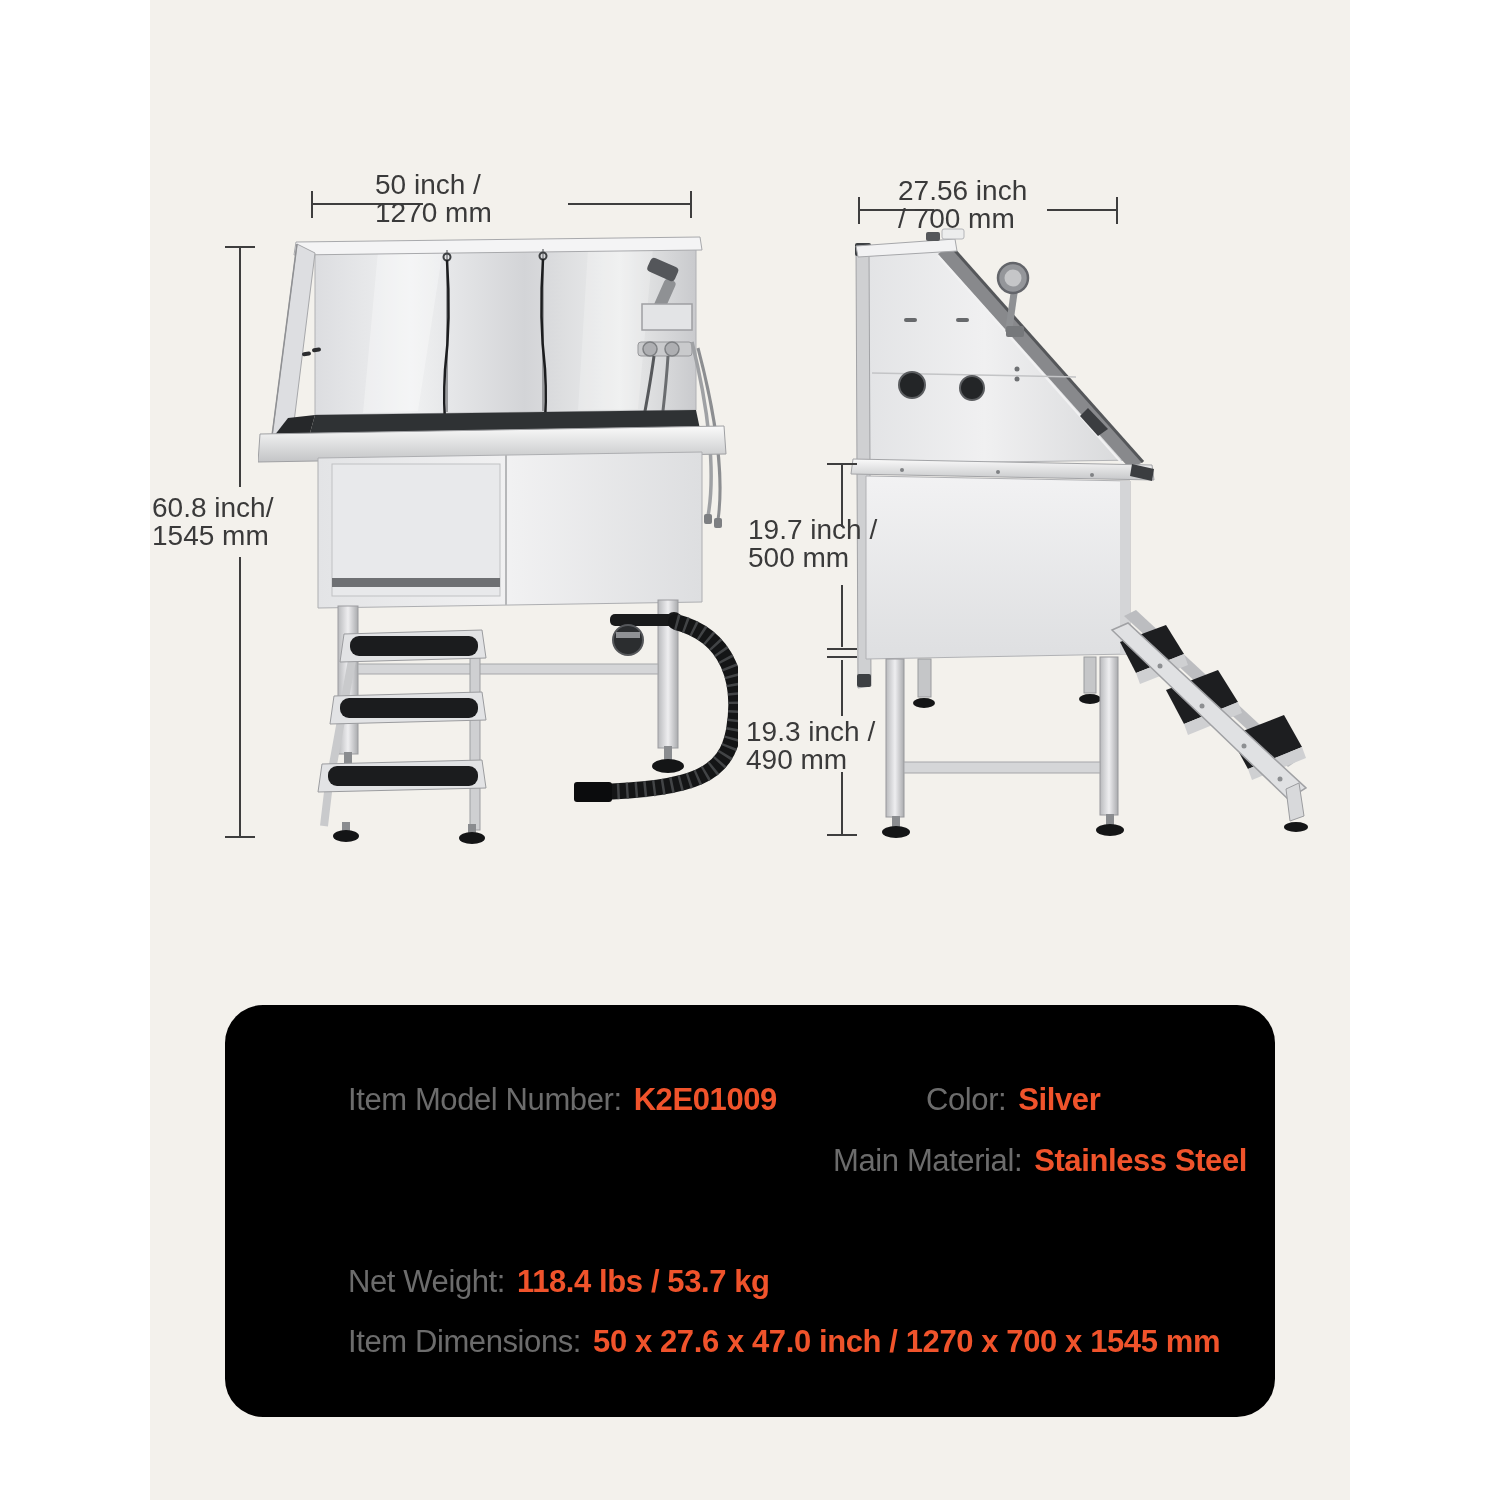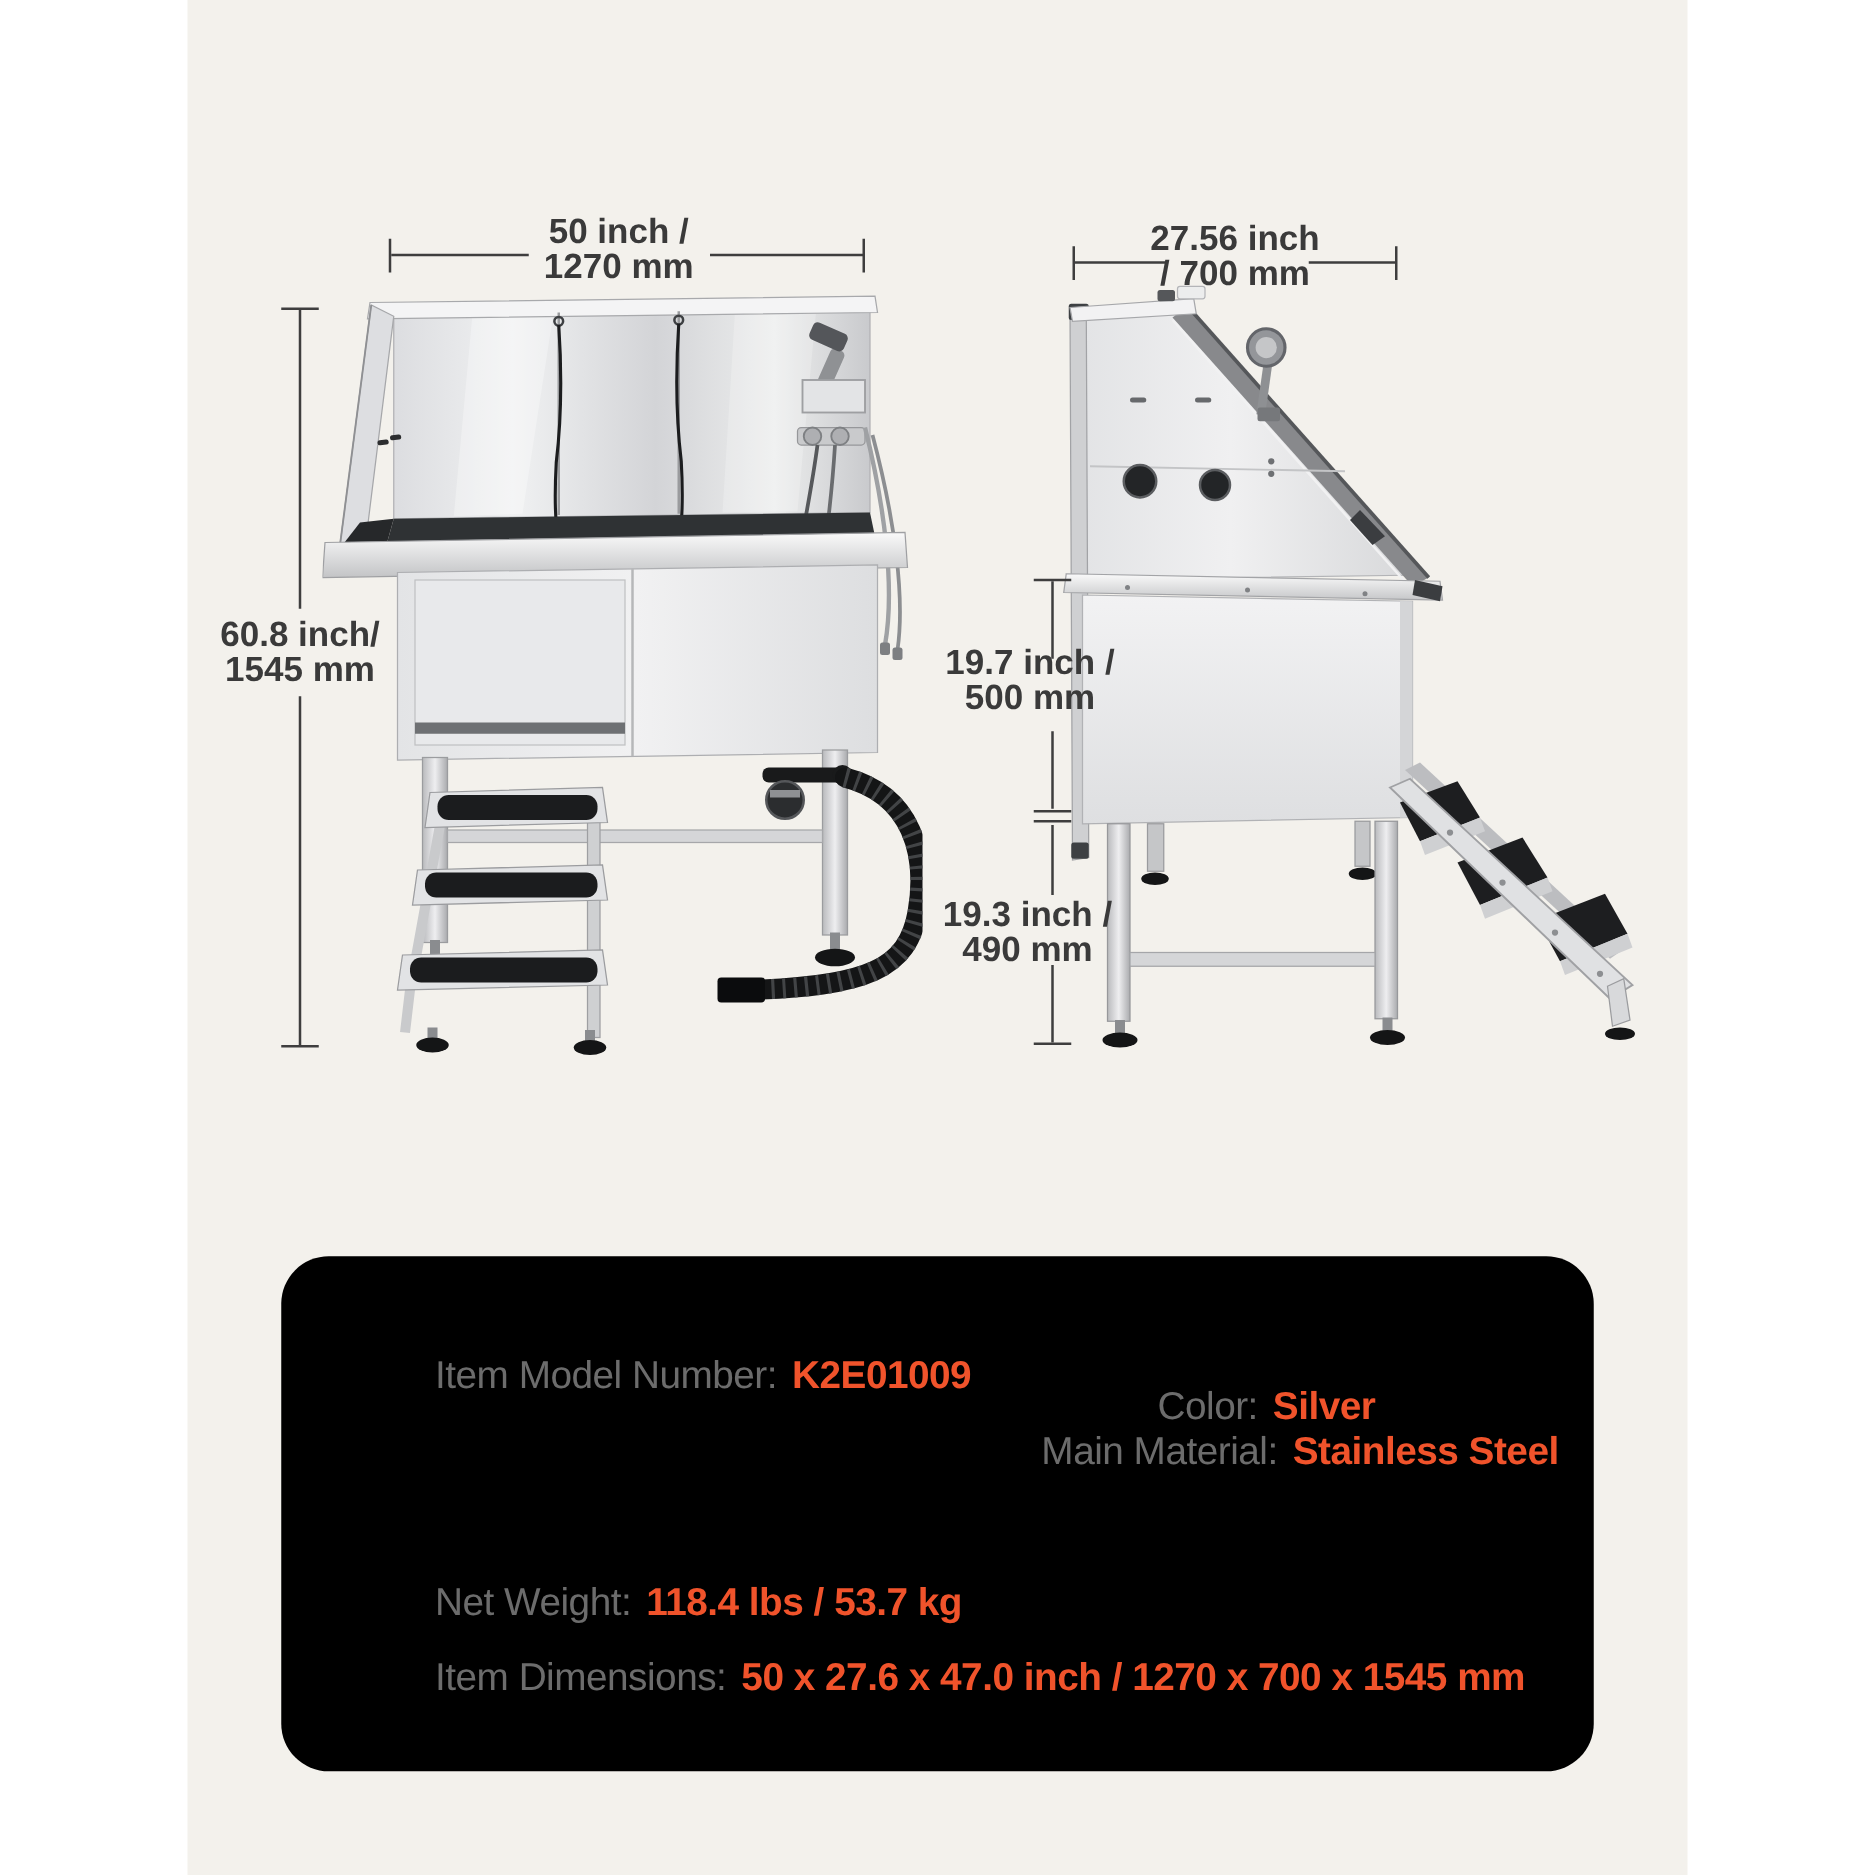--- a/index.html
+++ b/index.html
@@ -5,28 +5,28 @@
   * { margin:0; padding:0; box-sizing:border-box; }
   html,body { width:1500px; height:1500px; background:#ffffff; font-family:"Liberation Sans", sans-serif; }
   .canvas { position:relative; width:1500px; height:1500px; background:#ffffff; overflow:hidden; }
   .panel { position:absolute; left:150px; top:0; width:1200px; height:1500px; background:#f3f1ec; }
 
   
   .view { position:absolute; }
 
   
   .dline, .dtick { position:absolute; background:#3e3e3e; }
-  .dtext { position:absolute; color:#3a3a3a; font-size:28px; line-height:28px; text-align:center; letter-spacing:0;font-weight:bold; }
+  .dtext { position:absolute; color:#3a3a3a; font-size:28px; line-height:28px; text-align:left; letter-spacing:0; }
 
   
   .card { position:absolute; left:225px; top:1005px; width:1050px; height:412px; background:#000000; border-radius:38px; }
   .spec-row { position:absolute; left:123px; right:28px; height:44px; font-size:31px; line-height:44px; letter-spacing:-0.4px; white-space:nowrap; }
   .lbl { color:#6c6c6c; }
   .val { color:#f0532b; font-weight:bold; margin-left:12px; }
-  .pair-color { position:absolute; left:578px; top:0;margin-top:25px; }
+  .pair-color { position:absolute; left:578px; top:0; }
 </style>
 </head>
 <body>
 
 <div class="canvas">
   <div class="panel"></div>
 
   <svg class="view" style="left:258px; top:226px;" width="480" height="620" viewBox="0 0 480 620">
     <defs>
       <linearGradient id="fPanel" x1="0" y1="0" x2="1" y2="0">

